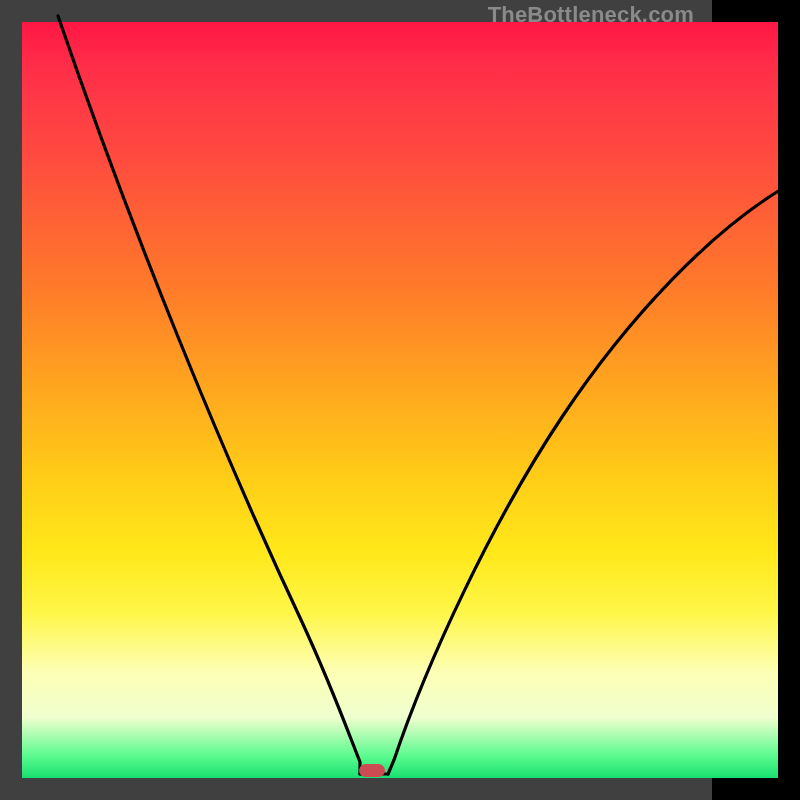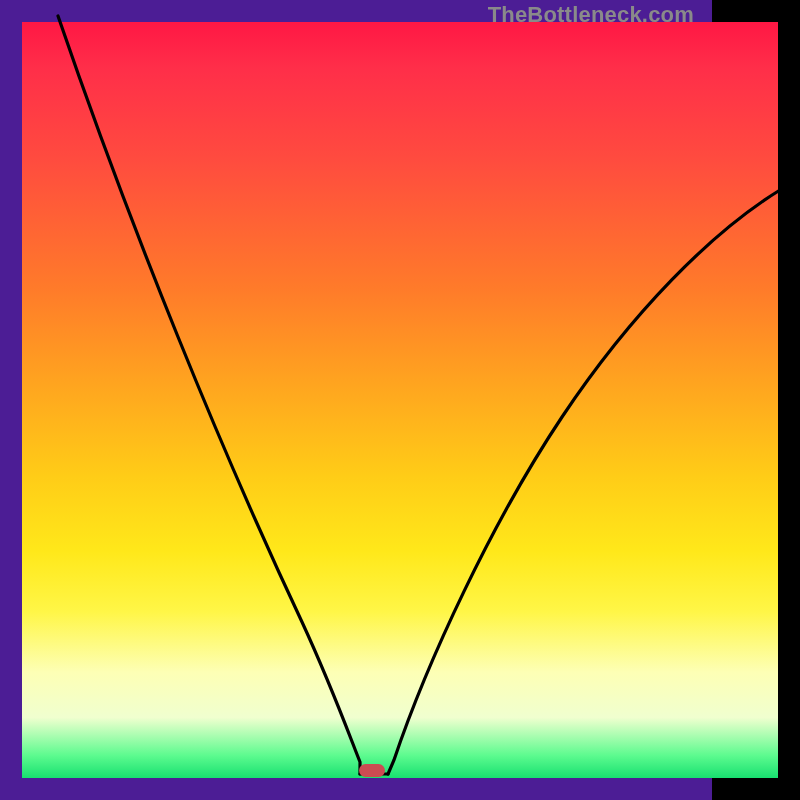--- a/index.html
+++ b/index.html
@@ -9,21 +9,21 @@
     height: 800px;
     background: #000;
     overflow: hidden;
   }
   .frame {
     position: absolute;
     top: 0;
     left: 0;
     width: 712px;
     height: 800px;
-    background: #4c1d95;
+    background: #404040;
   }
   .watermark {
     position: absolute;
     top: 2px;
     right: 18px;
     font-family: Arial, Helvetica, sans-serif;
     font-size: 22px;
     font-weight: 600;
     color: #8a8a8a;
     letter-spacing: 0.2px;

